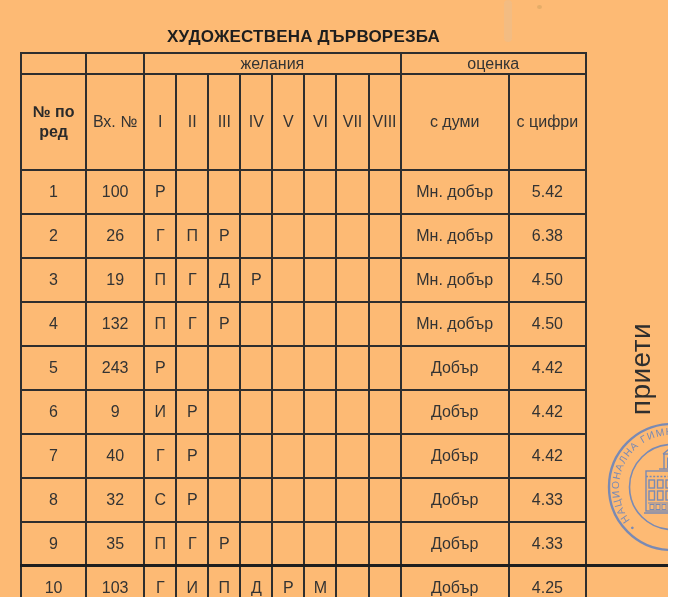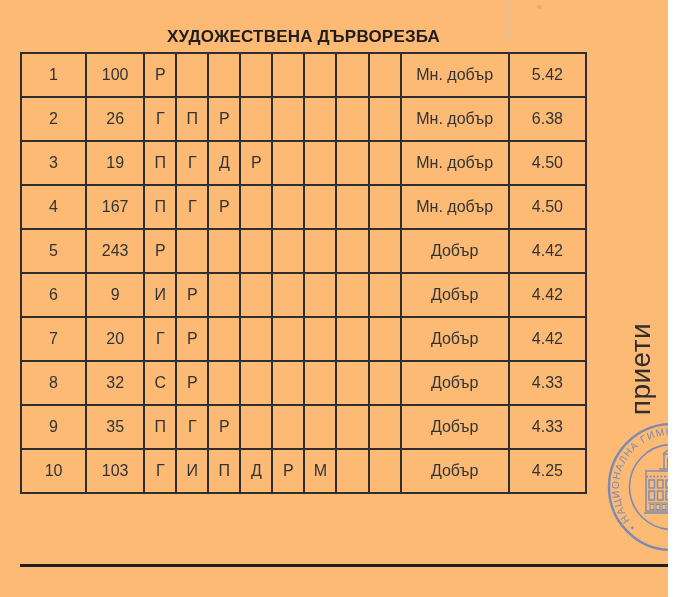--- a/index.html
+++ b/index.html
@@ -110,20 +110,40 @@
         <col style="width: 32px;">
         <col style="width: 32px;">
         <col style="width: 32px;">
         <col style="width: 32px;">
         <col style="width: 32px;">
         <col style="width: 32px;">
         <col style="width: 108px;">
         <col style="width: 77px;">
       </colgroup>
     <thead>
+      <tr class="grp-row">
+        <td></td>
+        <td></td>
+        <td colspan="8">желания</td>
+        <td colspan="2">оценка</td>
+      </tr>
+      <tr class="lbl-row">
+        <th class="bold">№ по ред</th>
+        <th>Вх. №</th>
+        <th>I</th>
+          <th>II</th>
+          <th>III</th>
+          <th>IV</th>
+          <th>V</th>
+          <th>VI</th>
+          <th>VII</th>
+          <th>VIII</th>
+        <th>с думи</th>
+        <th>с цифри</th>
+      </tr>
     </thead>
     <tbody class="data-rows">
         <tr>
           <td class="rownum">1</td>
           <td>100</td>
           <td>Р</td>
           <td></td>
           <td></td>
           <td></td>
           <td></td>
@@ -156,21 +176,21 @@
           <td>Р</td>
           <td></td>
           <td></td>
           <td></td>
           <td></td>
           <td>Мн. добър</td>
           <td>4.50</td>
         </tr>
         <tr>
           <td class="rownum">4</td>
-          <td>167</td>
+          <td>132</td>
           <td>П</td>
           <td>Г</td>
           <td>Р</td>
           <td></td>
           <td></td>
           <td></td>
           <td></td>
           <td></td>
           <td>Мн. добър</td>
           <td>4.50</td>
@@ -198,21 +218,21 @@
           <td></td>
           <td></td>
           <td></td>
           <td></td>
           <td></td>
           <td>Добър</td>
           <td>4.42</td>
         </tr>
         <tr>
           <td class="rownum">7</td>
-          <td>20</td>
+          <td>40</td>
           <td>Г</td>
           <td>Р</td>
           <td></td>
           <td></td>
           <td></td>
           <td></td>
           <td></td>
           <td></td>
           <td>Добър</td>
           <td>4.42</td>

